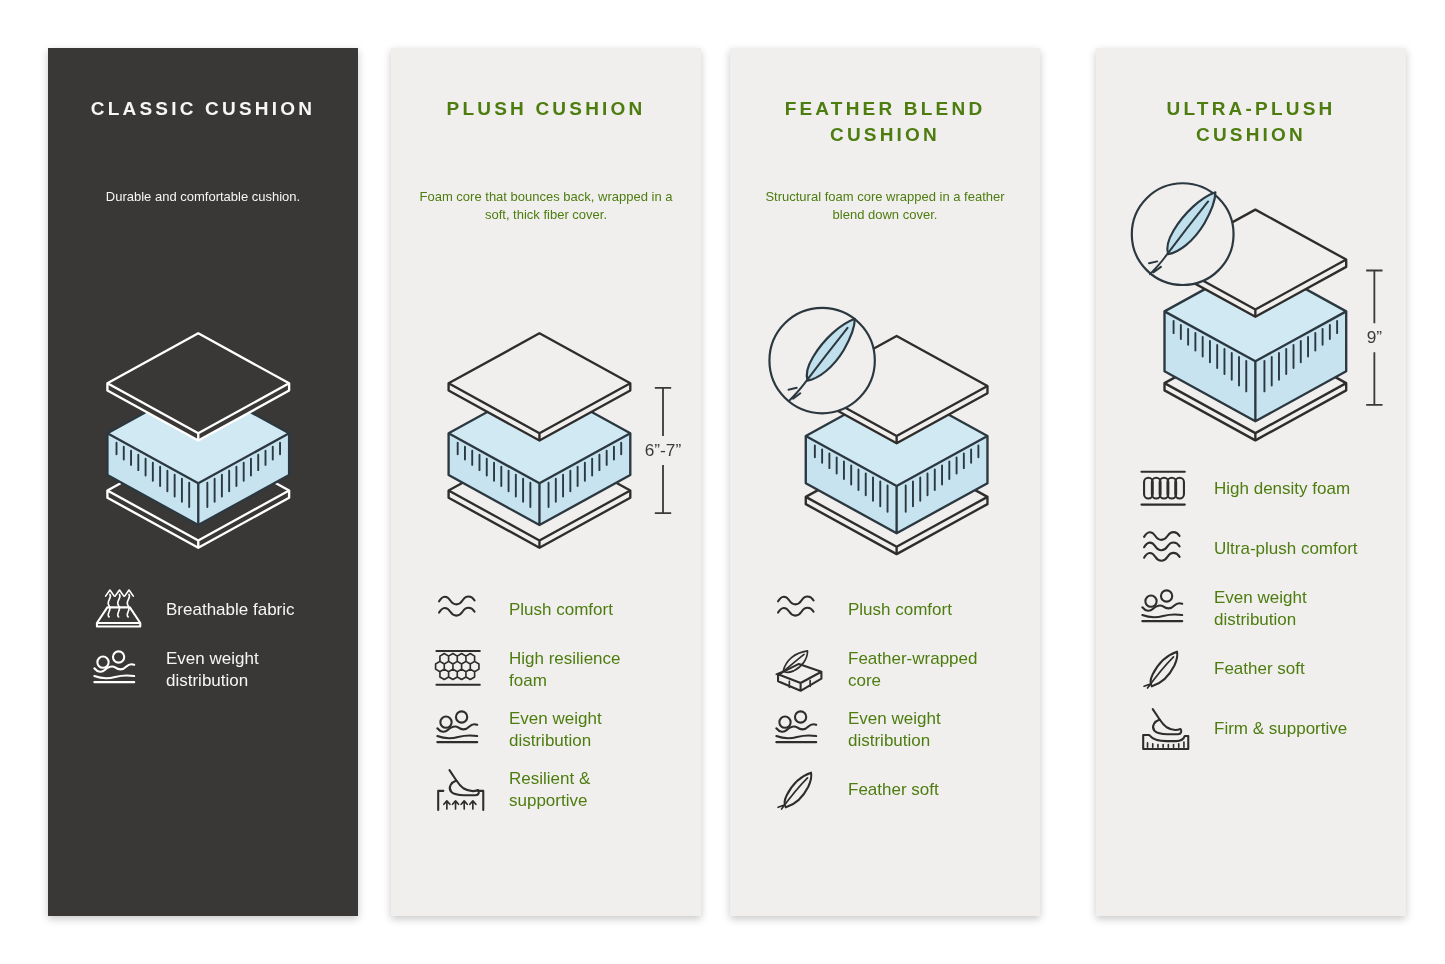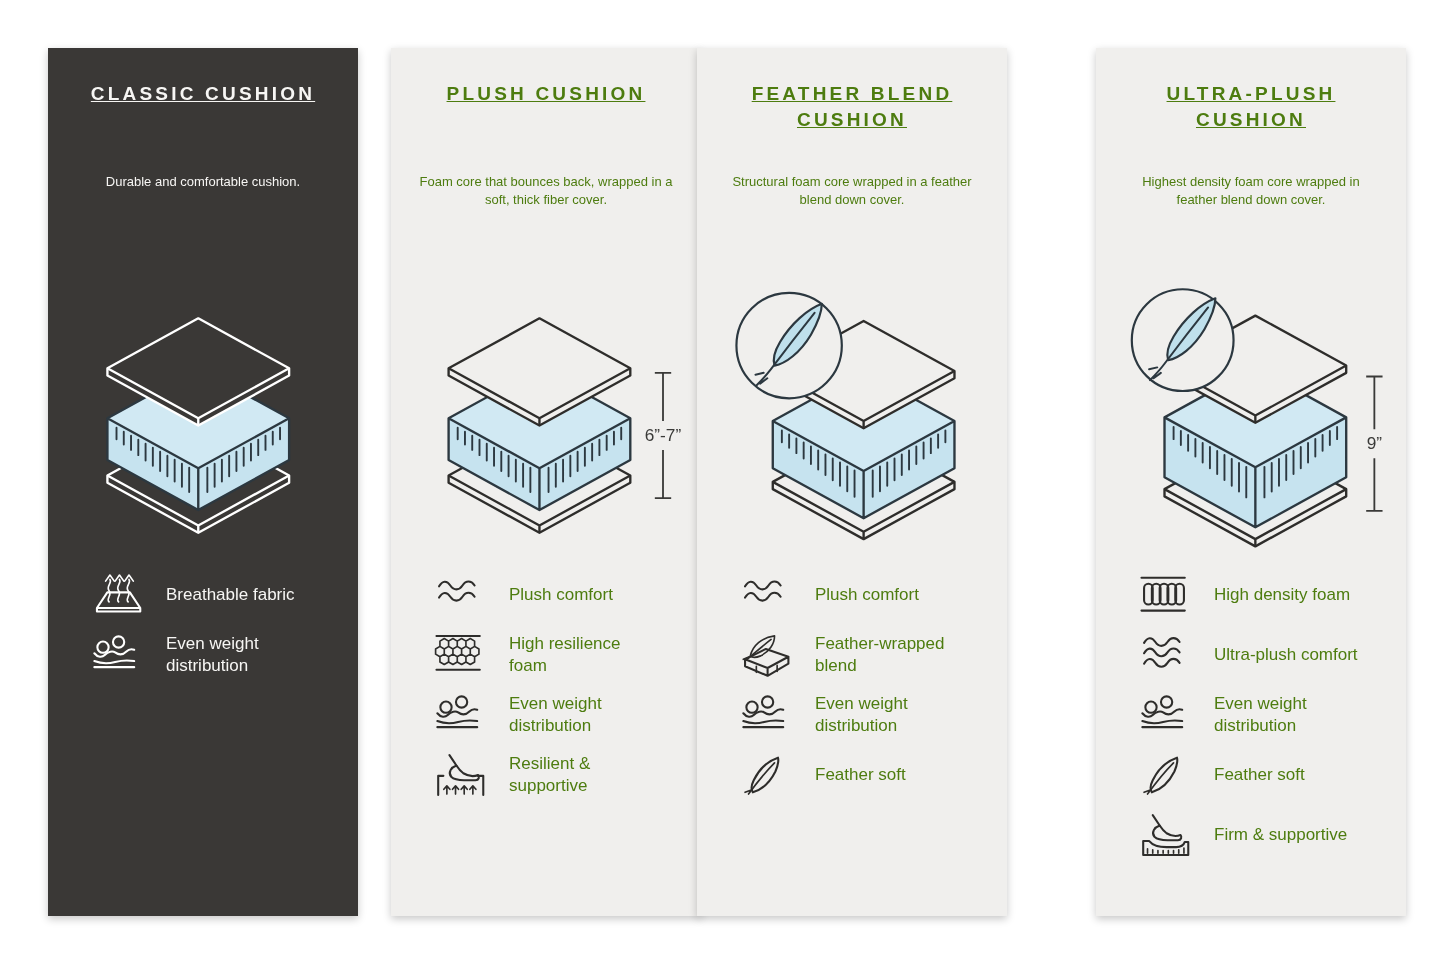--- a/index.html
+++ b/index.html
@@ -11,26 +11,26 @@
   }
   .panel{
     position:absolute;top:48px;width:310px;height:868px;
     --panel-bg:#f0efed; --line:#2e2d2b;
     background:var(--panel-bg);
     box-shadow:0 3px 8px rgba(0,0,0,.22);
     color:#4d7c0f;
     display:flex;flex-direction:column;
   }
   .panel--dark{--panel-bg:#3a3836; --line:#ffffff; color:#f7f6f4;}
-  .pos-1{left:48px}.pos-2{left:391px}.pos-3{left:697px}.pos-4{left:1096px}
+  .pos-1{left:48px}.pos-2{left:391px}.pos-3{left:730px}.pos-4{left:1096px}
 
   .panel-title{
-    margin-top:33px;height:64px;padding:0 22px;
+    margin-top:48px;height:64px;padding:0 22px;
     font-size:19px;font-weight:bold;letter-spacing:3.2px;
-    line-height:1.35;text-align:center;text-decoration:underline;
+    line-height:1.35;text-align:center;
   }
   .panel-desc{
     height:96px;padding:0 26px;margin-top:12px;
     font-size:13px;line-height:1.42;text-align:center;
   }
   .illus{height:268px;display:flex;justify-content:center;}
   .illus svg{height:268px;width:auto;overflow:visible;}
 
   .features{margin-top:22px;padding:0 8px 0 42px;}
   .feature-row{display:flex;align-items:center;min-height:46px;margin-bottom:14px;}
@@ -184,21 +184,21 @@
       </svg>
       <div class="flabel">Plush comfort</div>
     </div>
     <div class="feature-row">
       <svg class="ficon" viewBox="0 0 60 52">
         <path d="M7,31 L31,19 L57,28 L33,41 Z M7,31 V39 L33,50 L57,36 V28 M33,50 V41"></path>
         <path class="thin" d="M20,39 V46 M44,38 V45"></path>
         <path class="thin" d="M13,27 C16,15 26,6 41,4 C41,13 35,22 25,27 C20,29 15,29 13,27 Z"></path>
         <path class="thin" d="M37,8 C28,15 20,22 8,32 M12,28 L5,31"></path>
       </svg>
-      <div class="flabel">Feather-wrapped blend</div>
+      <div class="flabel">Feather-wrapped core</div>
     </div>
     <div class="feature-row">
       <svg class="ficon" viewBox="0 0 60 52">
         <circle cx="15" cy="17" r="6.5"></circle>
           <circle cx="33" cy="11" r="6.5"></circle>
         <path d="M5,24 C9,29 14,29 17,26 C21,22 26,21 29,23 C33,26 38,26 42,22 C45,19 48,19 51,20"></path>
         <path d="M5,33 C13,36 22,36 29,34 C37,32 45,32 51,33"></path>
         <path d="M5,40 H51"></path>
       </svg>
       <div class="flabel">Even weight distribution</div>
@@ -208,21 +208,20 @@
         <path d="M45,6 C33,10 23,20 17,32 C14,38 14,43 16,46 C26,43 36,34 42,22 C45,15 46,10 45,6 Z"></path>
         <path class="thin" d="M41,12 C31,22 22,33 11,48 M15,43 L7,46"></path>
       </svg>
       <div class="flabel">Feather soft</div>
     </div>
   </div>
 </section>
 
 <section class="panel pos-4">
   <h2 class="panel-title">ULTRA-PLUSH CUSHION</h2>
-  <p class="panel-desc">Highest density foam core wrapped in feather blend down cover.</p>
   <div class="illus">
     <svg viewBox="0 0 310 295">
         <g>
           <path class="sheet-sil" d="M60,228 L160,173 L260,228 L260,236 L160,291 L60,236 Z"></path>
           <path class="sheet-line" d="M60,228 L160,283 L260,228 M160,283 L160,291"></path>
           <path class="foam-side" d="M60,149 L160,94 L260,149 L260,215 L160,270 L60,215 Z"></path>
           <path class="foam-top" d="M60,149 L160,94 L260,149 L160,204 Z"></path>
           <path class="foam-edge" d="M60,149 L160,94 L260,149 L260,215 L160,270 L60,215 Z M60,149 L160,204 L260,149 M160,204 L160,270"></path>
           <path class="foam-hatch" d="M70.0,159.5 v13.5 M250.0,159.5 v13.5 M78.0,163.9 v15.5 M242.0,163.9 v15.5 M86.0,168.3 v17.5 M234.0,168.3 v17.5 M94.0,172.7 v19.5 M226.0,172.7 v19.5 M102.0,177.1 v21.5 M218.0,177.1 v21.5 M110.0,181.5 v23.5 M210.0,181.5 v23.5 M118.0,185.9 v25.5 M202.0,185.9 v25.5 M126.0,190.3 v27.6 M194.0,190.3 v27.6 M134.0,194.7 v29.6 M186.0,194.7 v29.6 M142.0,199.1 v31.6 M178.0,199.1 v31.6 M150.0,203.5 v33.6 M170.0,203.5 v33.6 "></path>
           <path class="sheet-sil" d="M60,92 L160,37 L260,92 L260,100 L160,155 L60,100 Z"></path>

